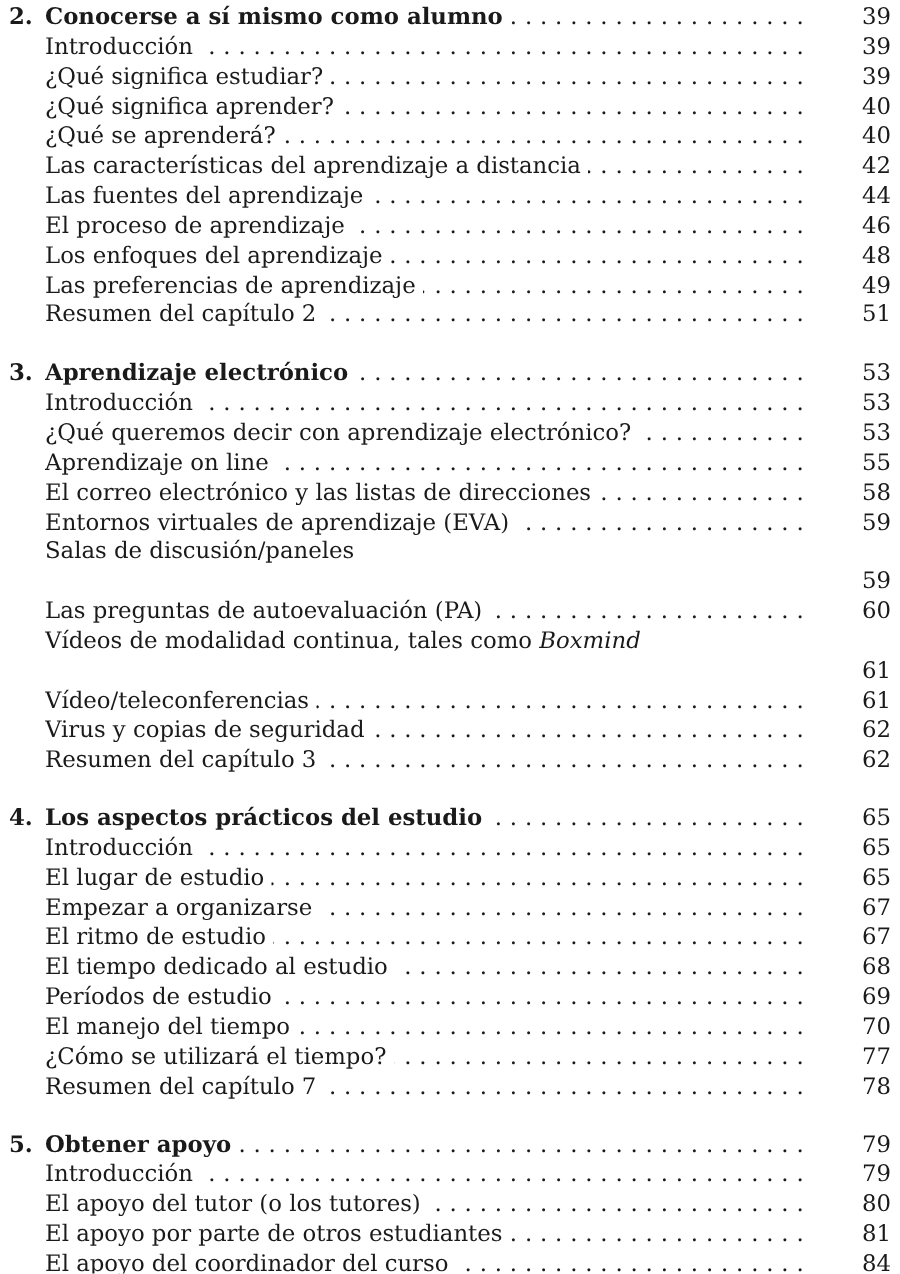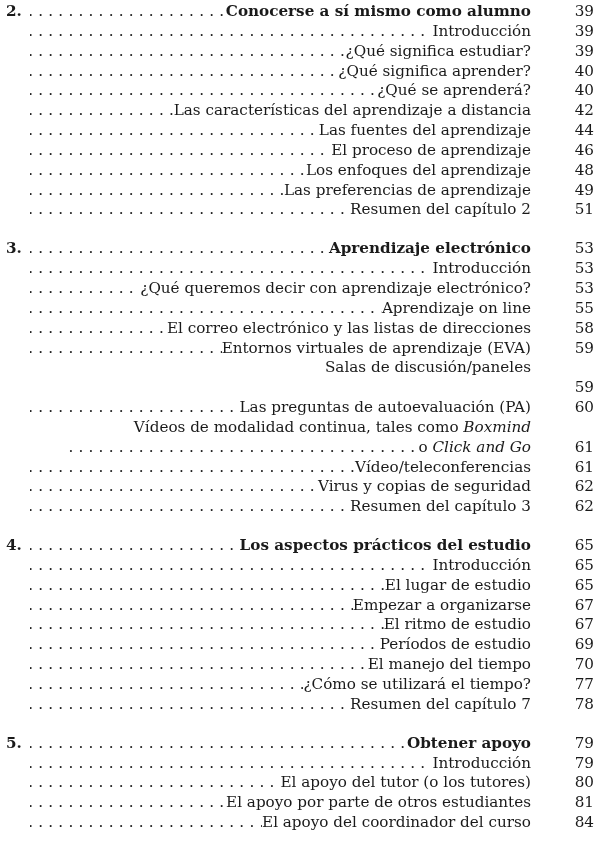--- a/index.html
+++ b/index.html
@@ -17,21 +17,20 @@
     line-height: 19.85px;
     font-size: 15.2px;
     white-space: nowrap;
   }
   .row .lead {
     position: absolute;
     left: 30px;
     right: 64px;
     overflow: hidden;
     white-space: nowrap;
-    text-align: right;
   }
   .row.cont .lead { left: 63px; }
   .row.head .lead { left: 30px; font-weight: bold; }
   .row .num {
     position: absolute; left: 6px; font-weight: bold;
   }
   .row .lead .txt { background: #fff; padding-right: 5px; position: relative; z-index: 1; }
   .row .lead::after {
     content: ". . . . . . . . . . . . . . . . . . . . . . . . . . . . . . . . . . . . . . . . . . . . . . . . . . . . . . . . . . . . . . . . . . . . . . . . . . . . . . . . . . . . . . . . . . . . . . .";
     position: absolute; left: 0; right: 0; top: 0;
@@ -134,21 +133,20 @@
         <span class="page">59</span>
       </div>
     <div class="row">
         <span class="lead"><span class="txt">Las preguntas de autoevaluación (PA)</span></span>
         <span class="page">60</span>
       </div>
     <div class="row nodots">
         <span class="lead"><span class="txt"><span>Vídeos de modalidad continua, tales como</span> <i>Boxmind</i></span></span>
       </div>
     <div class="row cont">
-        <span class="lead"><span class="txt"><span>o</span> <i>Click and Go</i></span></span>
         <span class="page">61</span>
       </div>
     <div class="row">
         <span class="lead"><span class="txt">Vídeo/teleconferencias</span></span>
         <span class="page">61</span>
       </div>
     <div class="row">
         <span class="lead"><span class="txt">Virus y copias de seguridad</span></span>
         <span class="page">62</span>
       </div>
@@ -174,20 +172,24 @@
       </div>
     <div class="row">
         <span class="lead"><span class="txt">Empezar a organizarse</span></span>
         <span class="page">67</span>
       </div>
     <div class="row">
         <span class="lead"><span class="txt">El ritmo de estudio</span></span>
         <span class="page">67</span>
       </div>
     <div class="row">
+        <span class="lead"><span class="txt">El tiempo dedicado al estudio</span></span>
+        <span class="page">68</span>
+      </div>
+    <div class="row">
         <span class="lead"><span class="txt">Períodos de estudio</span></span>
         <span class="page">69</span>
       </div>
     <div class="row">
         <span class="lead"><span class="txt">El manejo del tiempo</span></span>
         <span class="page">70</span>
       </div>
     <div class="row">
         <span class="lead"><span class="txt">¿Cómo se utilizará el tiempo?</span></span>
         <span class="page">77</span>

